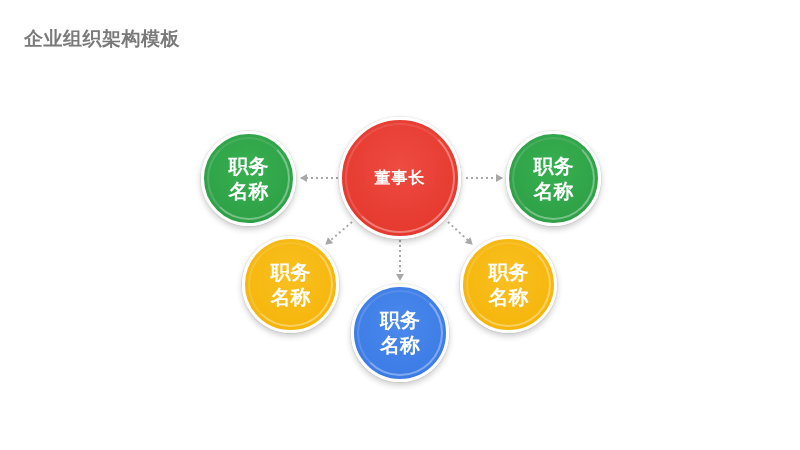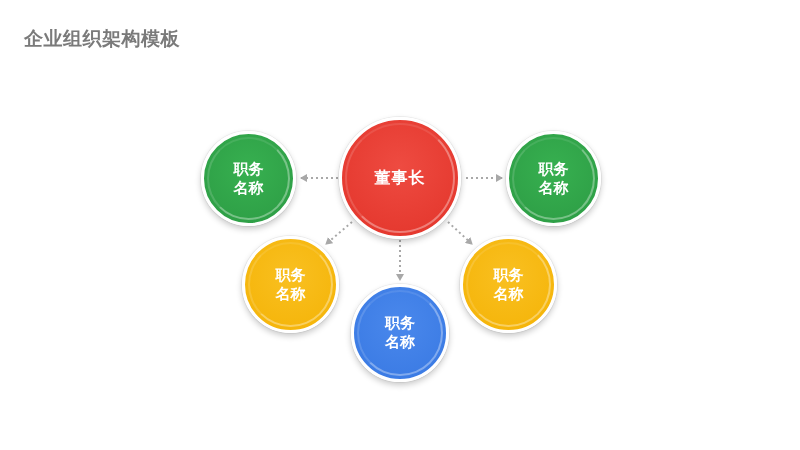--- a/index.html
+++ b/index.html
@@ -7,21 +7,21 @@
          font-family:"DejaVu Sans","Liberation Sans",sans-serif; }
   .title { position:absolute; left:24px; top:26px; font-size:19px; font-weight:bold; color:#7a7a7a; letter-spacing:0.5px; }
   svg.links { position:absolute; left:0; top:0; }
   .node { position:absolute; border-radius:50%; display:flex; align-items:center; justify-content:center;
           text-align:center; color:#ffffff; font-weight:bold; box-sizing:border-box;
           border:3px solid #ffffff;
           box-shadow: 0 3px 6px rgba(0,0,0,0.22), 0 0 0 1px rgba(0,0,0,0.05); }
   .node::after { content:""; position:absolute; inset:3px; border-radius:50%;
           border:2px solid rgba(255,255,255,0.35); border-top-color:rgba(255,255,255,0.1); border-left-color:rgba(255,255,255,0.15); }
   .node .lbl { position:relative; z-index:1; line-height:1.25; }
-  .small .lbl { font-size:15px; width:40px; word-break:break-all; }
+  .small .lbl { font-size:20px; width:40px; word-break:break-all; }
   .big .lbl { font-size:16px; letter-spacing:1px; }
 </style>
 </head>
 <body>
 
 <div class="title">企业组织架构模板</div>
 
 <svg class="links" width="800" height="450">
   <defs>
     <marker id="arr" markerWidth="8" markerHeight="8" refX="6" refY="4" orient="auto" markerUnits="userSpaceOnUse">

